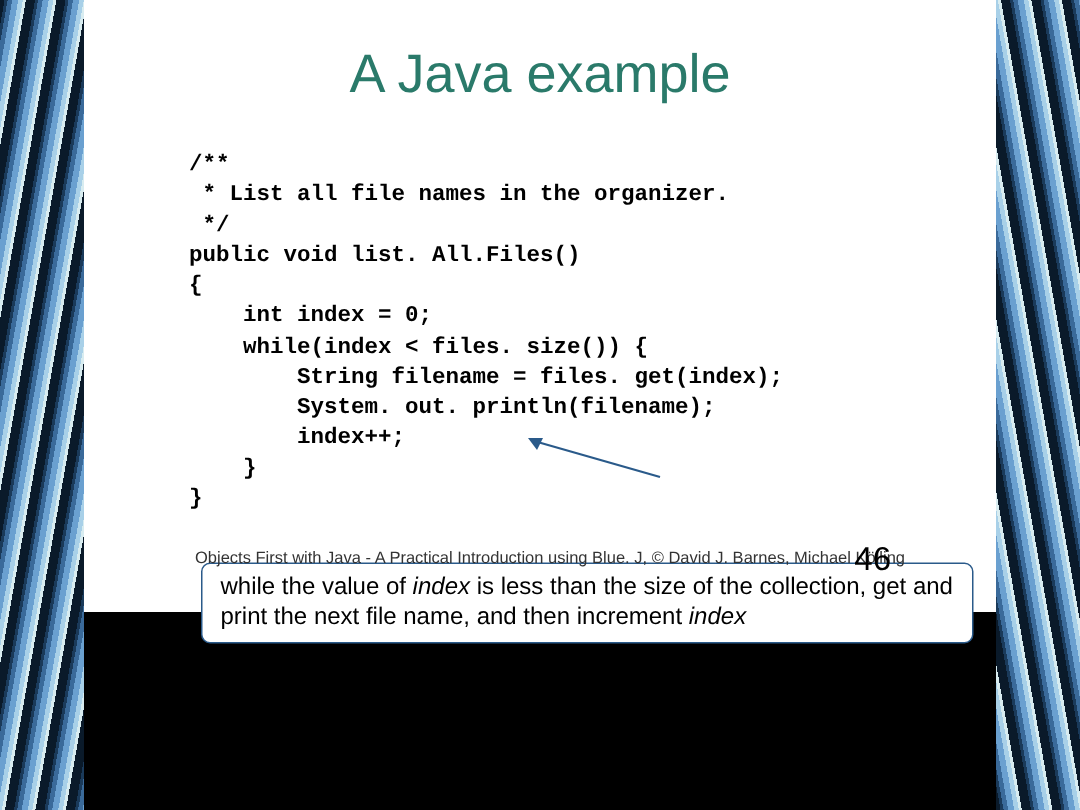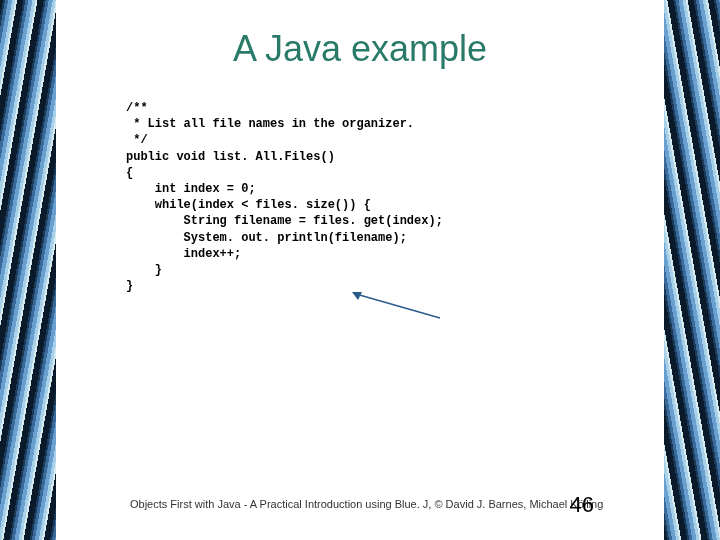--- a/index.html
+++ b/index.html
@@ -1,20 +1,20 @@
 <!DOCTYPE html>
 <html><head>
 <meta charset="utf-8">
 <style>
   * { margin: 0; padding: 0; box-sizing: border-box; }
   html, body { width: 720px; height: 540px; overflow: hidden; font-family: Arial, sans-serif; background: #000; }
   .slide {
     position: relative;
     width: 720px;
-    height: 540px;
+    height: 408px;
     background: #bef264;
     border-radius: 28px;
   }
   .feather-left, .feather-right {
     position: absolute;
     top: 0;
     height: 540px;
     width: 56px;
     background: repeating-linear-gradient(
       100deg,
@@ -55,21 +55,21 @@
     font-weight: normal;
     color: #2a7a6a;
     margin-top: 28px;
     font-family: "Trebuchet MS", Verdana, sans-serif;
   }
   .code-block {
     position: absolute;
     left: 70px;
     top: 100px;
     font-family: "Courier New", monospace;
-    font-size: 12px;
+    font-size: 15px;
     font-weight: bold;
     color: #000;
     line-height: 1.35;
     white-space: pre;
   }
   .annotation-box {
     position: absolute;
     border: 1.5px solid #2a5a8a;
     border-radius: 6px;
     background: #fff;
@@ -139,18 +139,21 @@
 <span>        index++;</span>
 <span>    }</span>
 <span>}</span></div>
 
     <svg class="arrow1" viewBox="0 0 90 30">
       <line x1="88" y1="28" x2="4" y2="4" stroke="#2a5a8a" stroke-width="1.5"></line>
       <polygon points="0,2 10,2 6,10" fill="#2a5a8a"></polygon>
     </svg>
 
 
+    <div class="annotation-box annot2">
+      <span>while the value of </span><span class="italic">index</span><span> is less than the size of the collection, get and print the next file name, and then increment </span><span class="italic">index</span>
+    </div>
 
     <div class="footer">Objects First with Java - A  Practical Introduction using Blue. J, © David J. Barnes, Michael Kölling</div>
     <div class="pagenum">46</div>
 
   </div>
 </div>
 
 </body></html>

